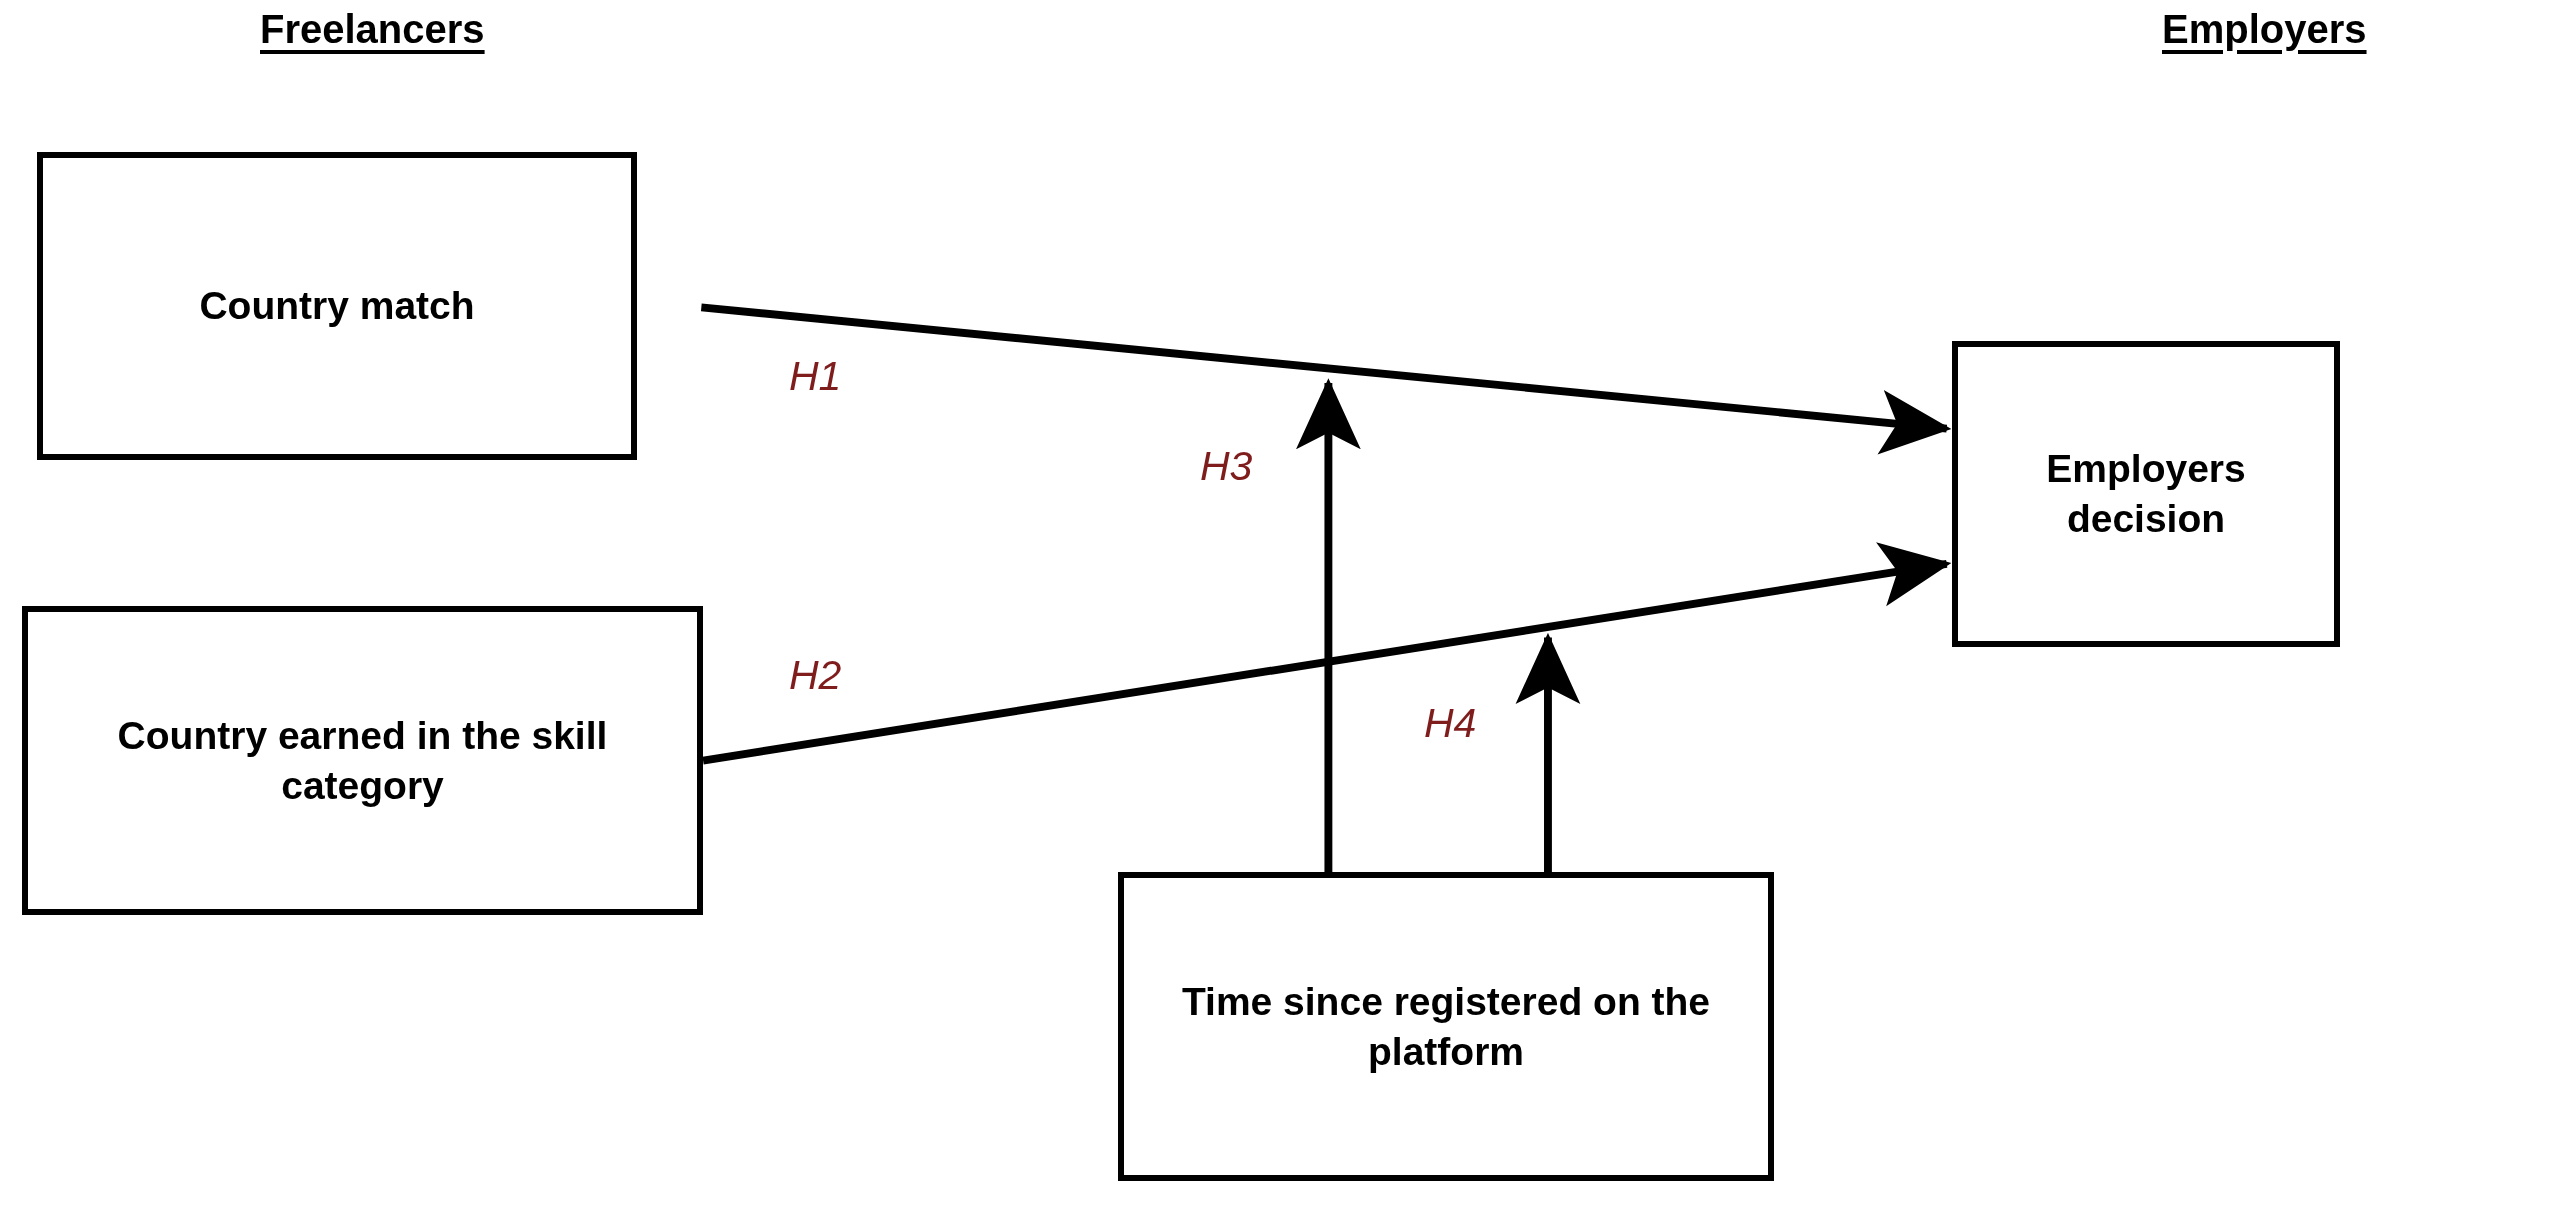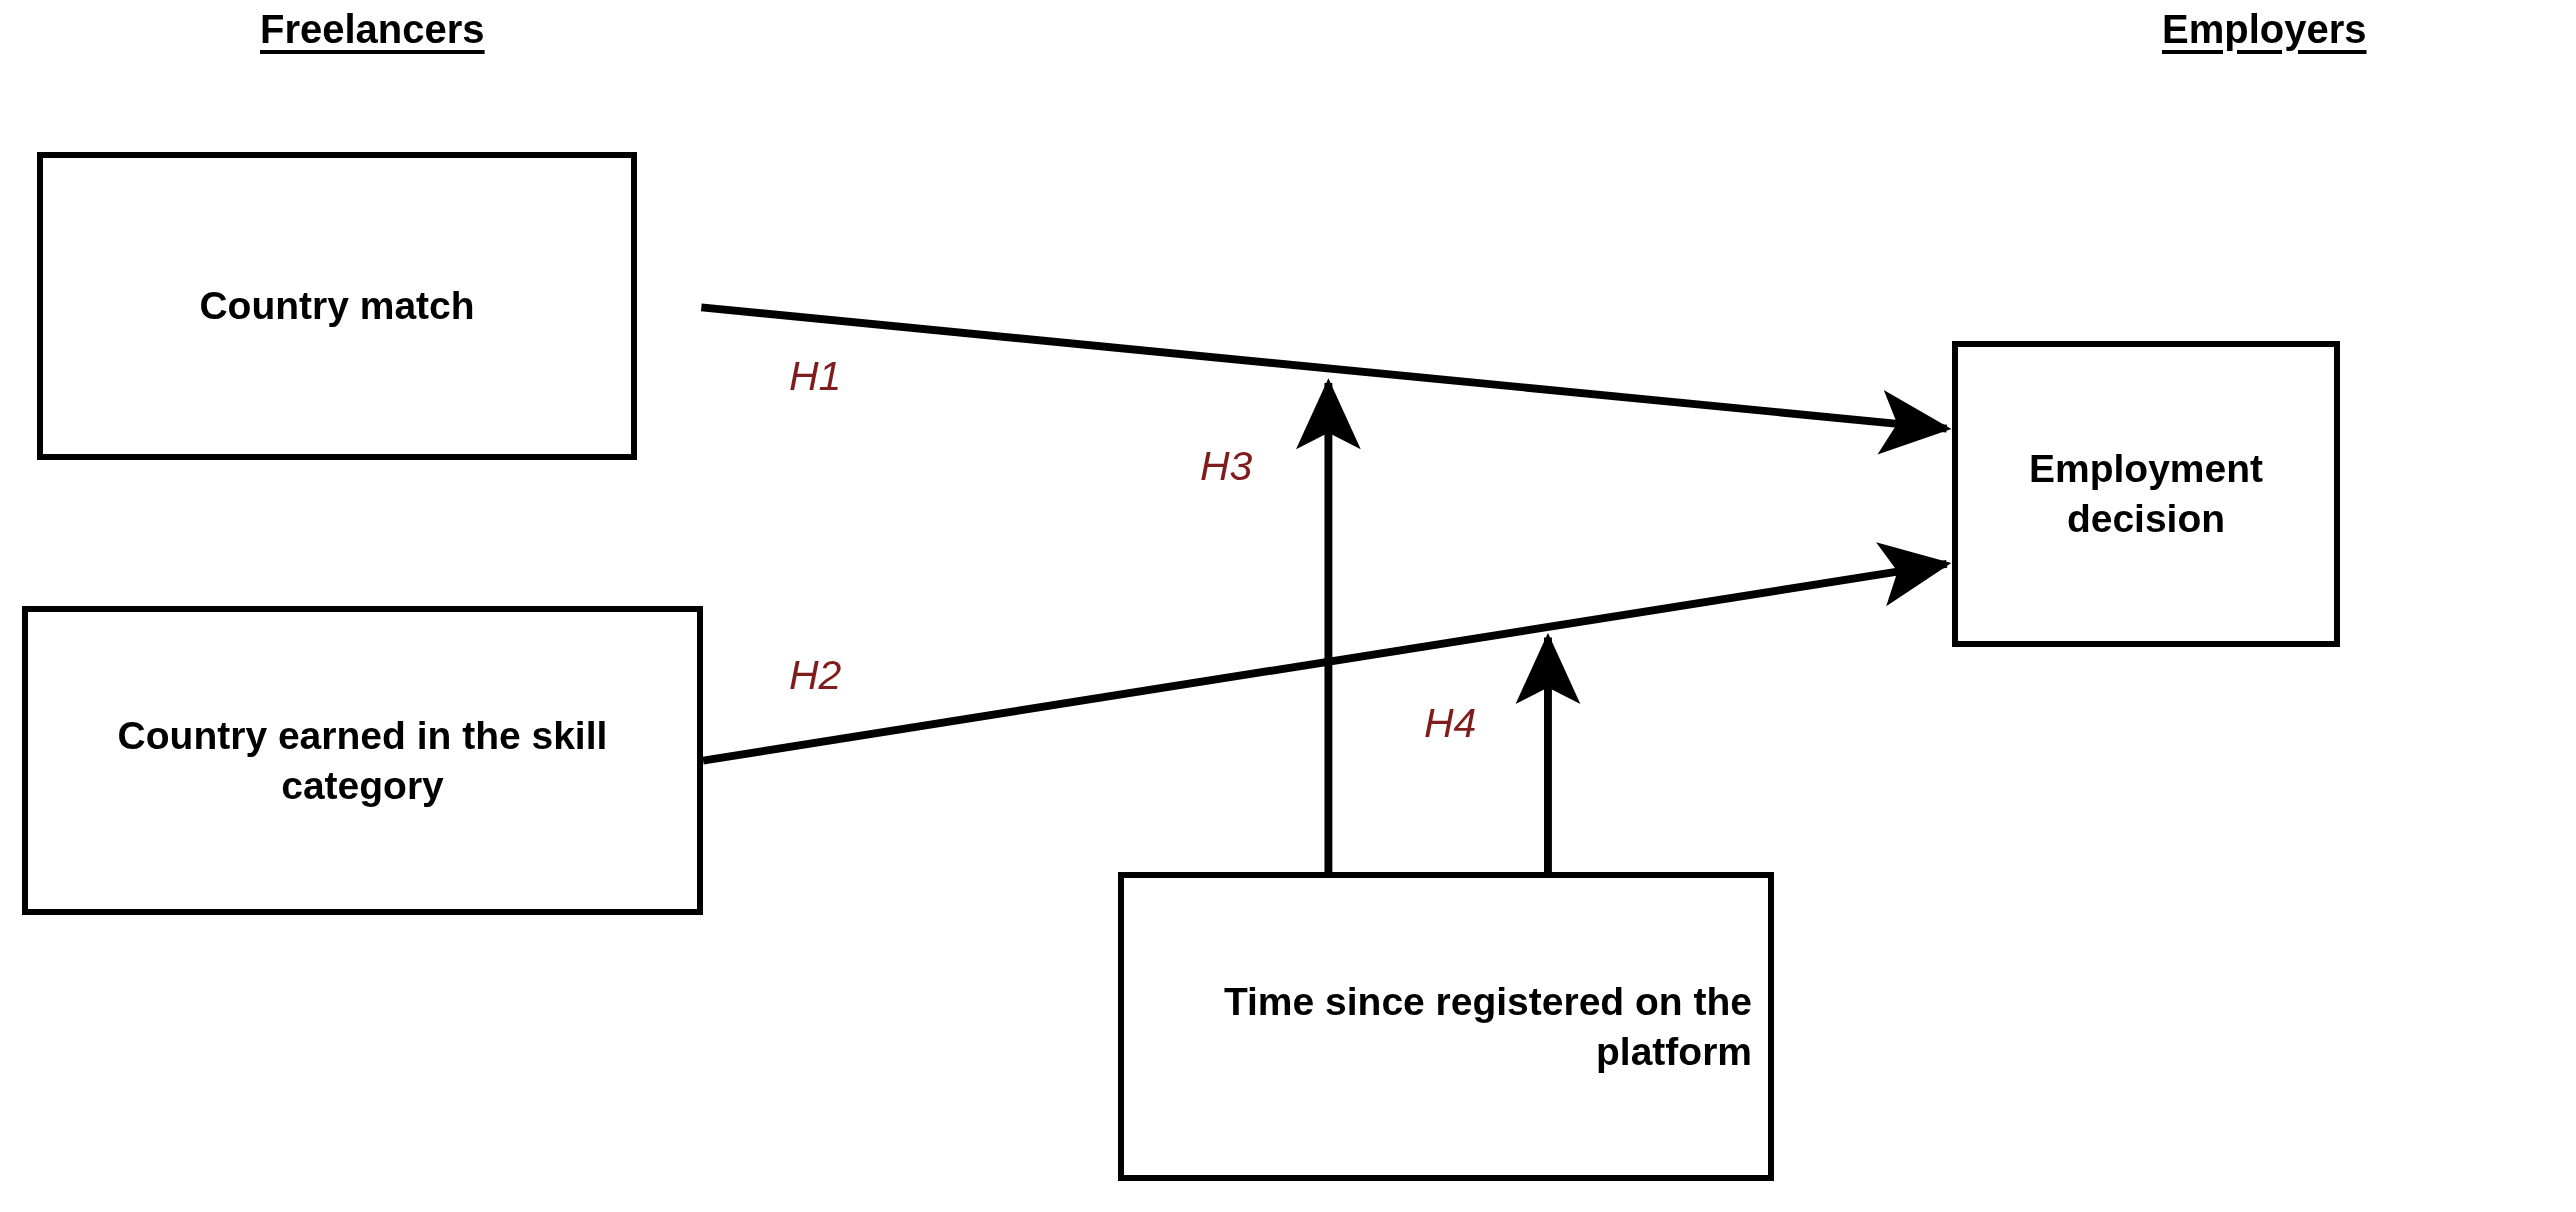--- a/index.html
+++ b/index.html
@@ -44,21 +44,21 @@
   .node-label {
     font-weight: bold;
     font-size: 39px;
     line-height: 1.28;
     color: #000000;
     padding: 0 16px;
   }
 
   #box-country-match       { left: 37px;   top: 152px;  width: 600px;  height: 308px; }
   #box-amount-earned       { left: 22px;   top: 606px;  width: 681px;  height: 309px; }
-  #box-time-registered     { left: 1118px; top: 872px;  width: 656px;  height: 309px; text-align: right; }
+  #box-time-registered     { left: 1118px; top: 872px;  width: 656px;  height: 309px; }
   #box-employment-decision { left: 1952px; top: 341px;  width: 388px;  height: 306px; }
 
   #edges {
     position: absolute;
     left: 0; top: 0;
     width: 2576px;
     height: 1212px;
     z-index: 2;
   }
 
@@ -107,21 +107,21 @@
 
   <div class="node-box" id="box-amount-earned">
     <span class="node-label">Country earned in the skill category</span>
   </div>
 
   <div class="node-box" id="box-time-registered">
     <span class="node-label">Time since registered on the platform</span>
   </div>
 
   <div class="node-box" id="box-employment-decision">
-    <span class="node-label">Employment decision</span>
+    <span class="node-label">Employers decision</span>
   </div>
 
   <div class="edge-label" id="label-h1">H1</div>
 
   <div class="edge-label" id="label-h2">H2</div>
 
   <div class="edge-label" id="label-h3">H3</div>
 
   <div class="edge-label" id="label-h4">H4</div>
 

